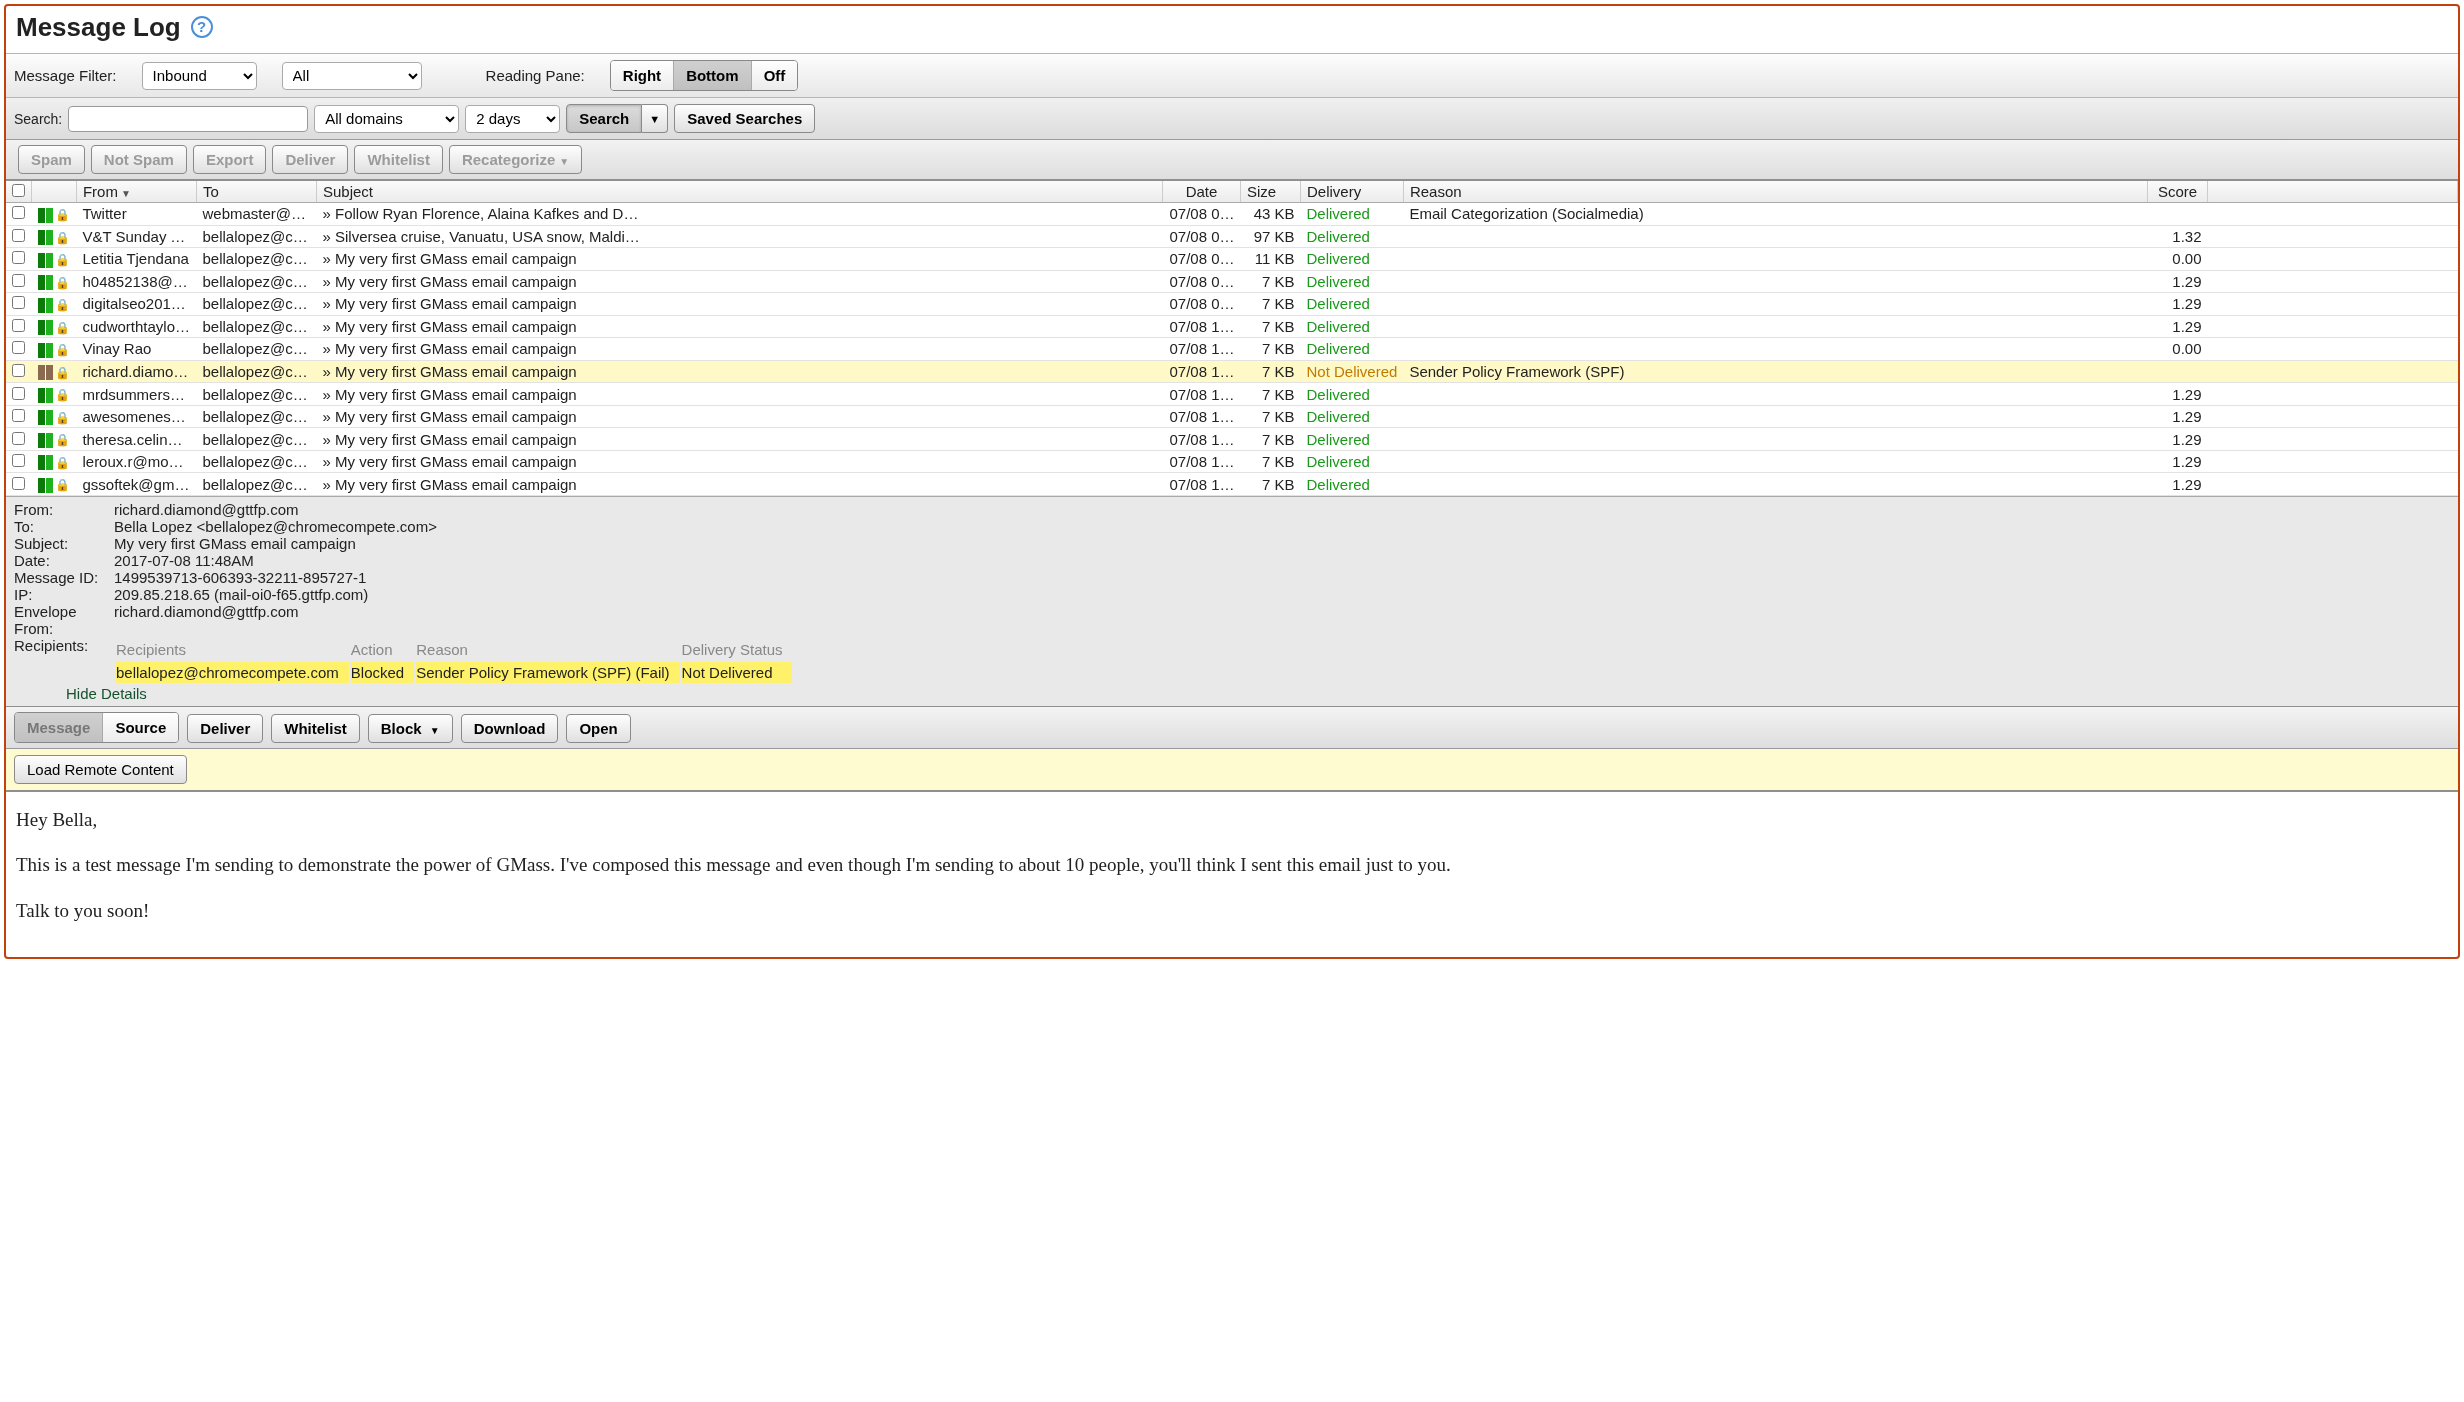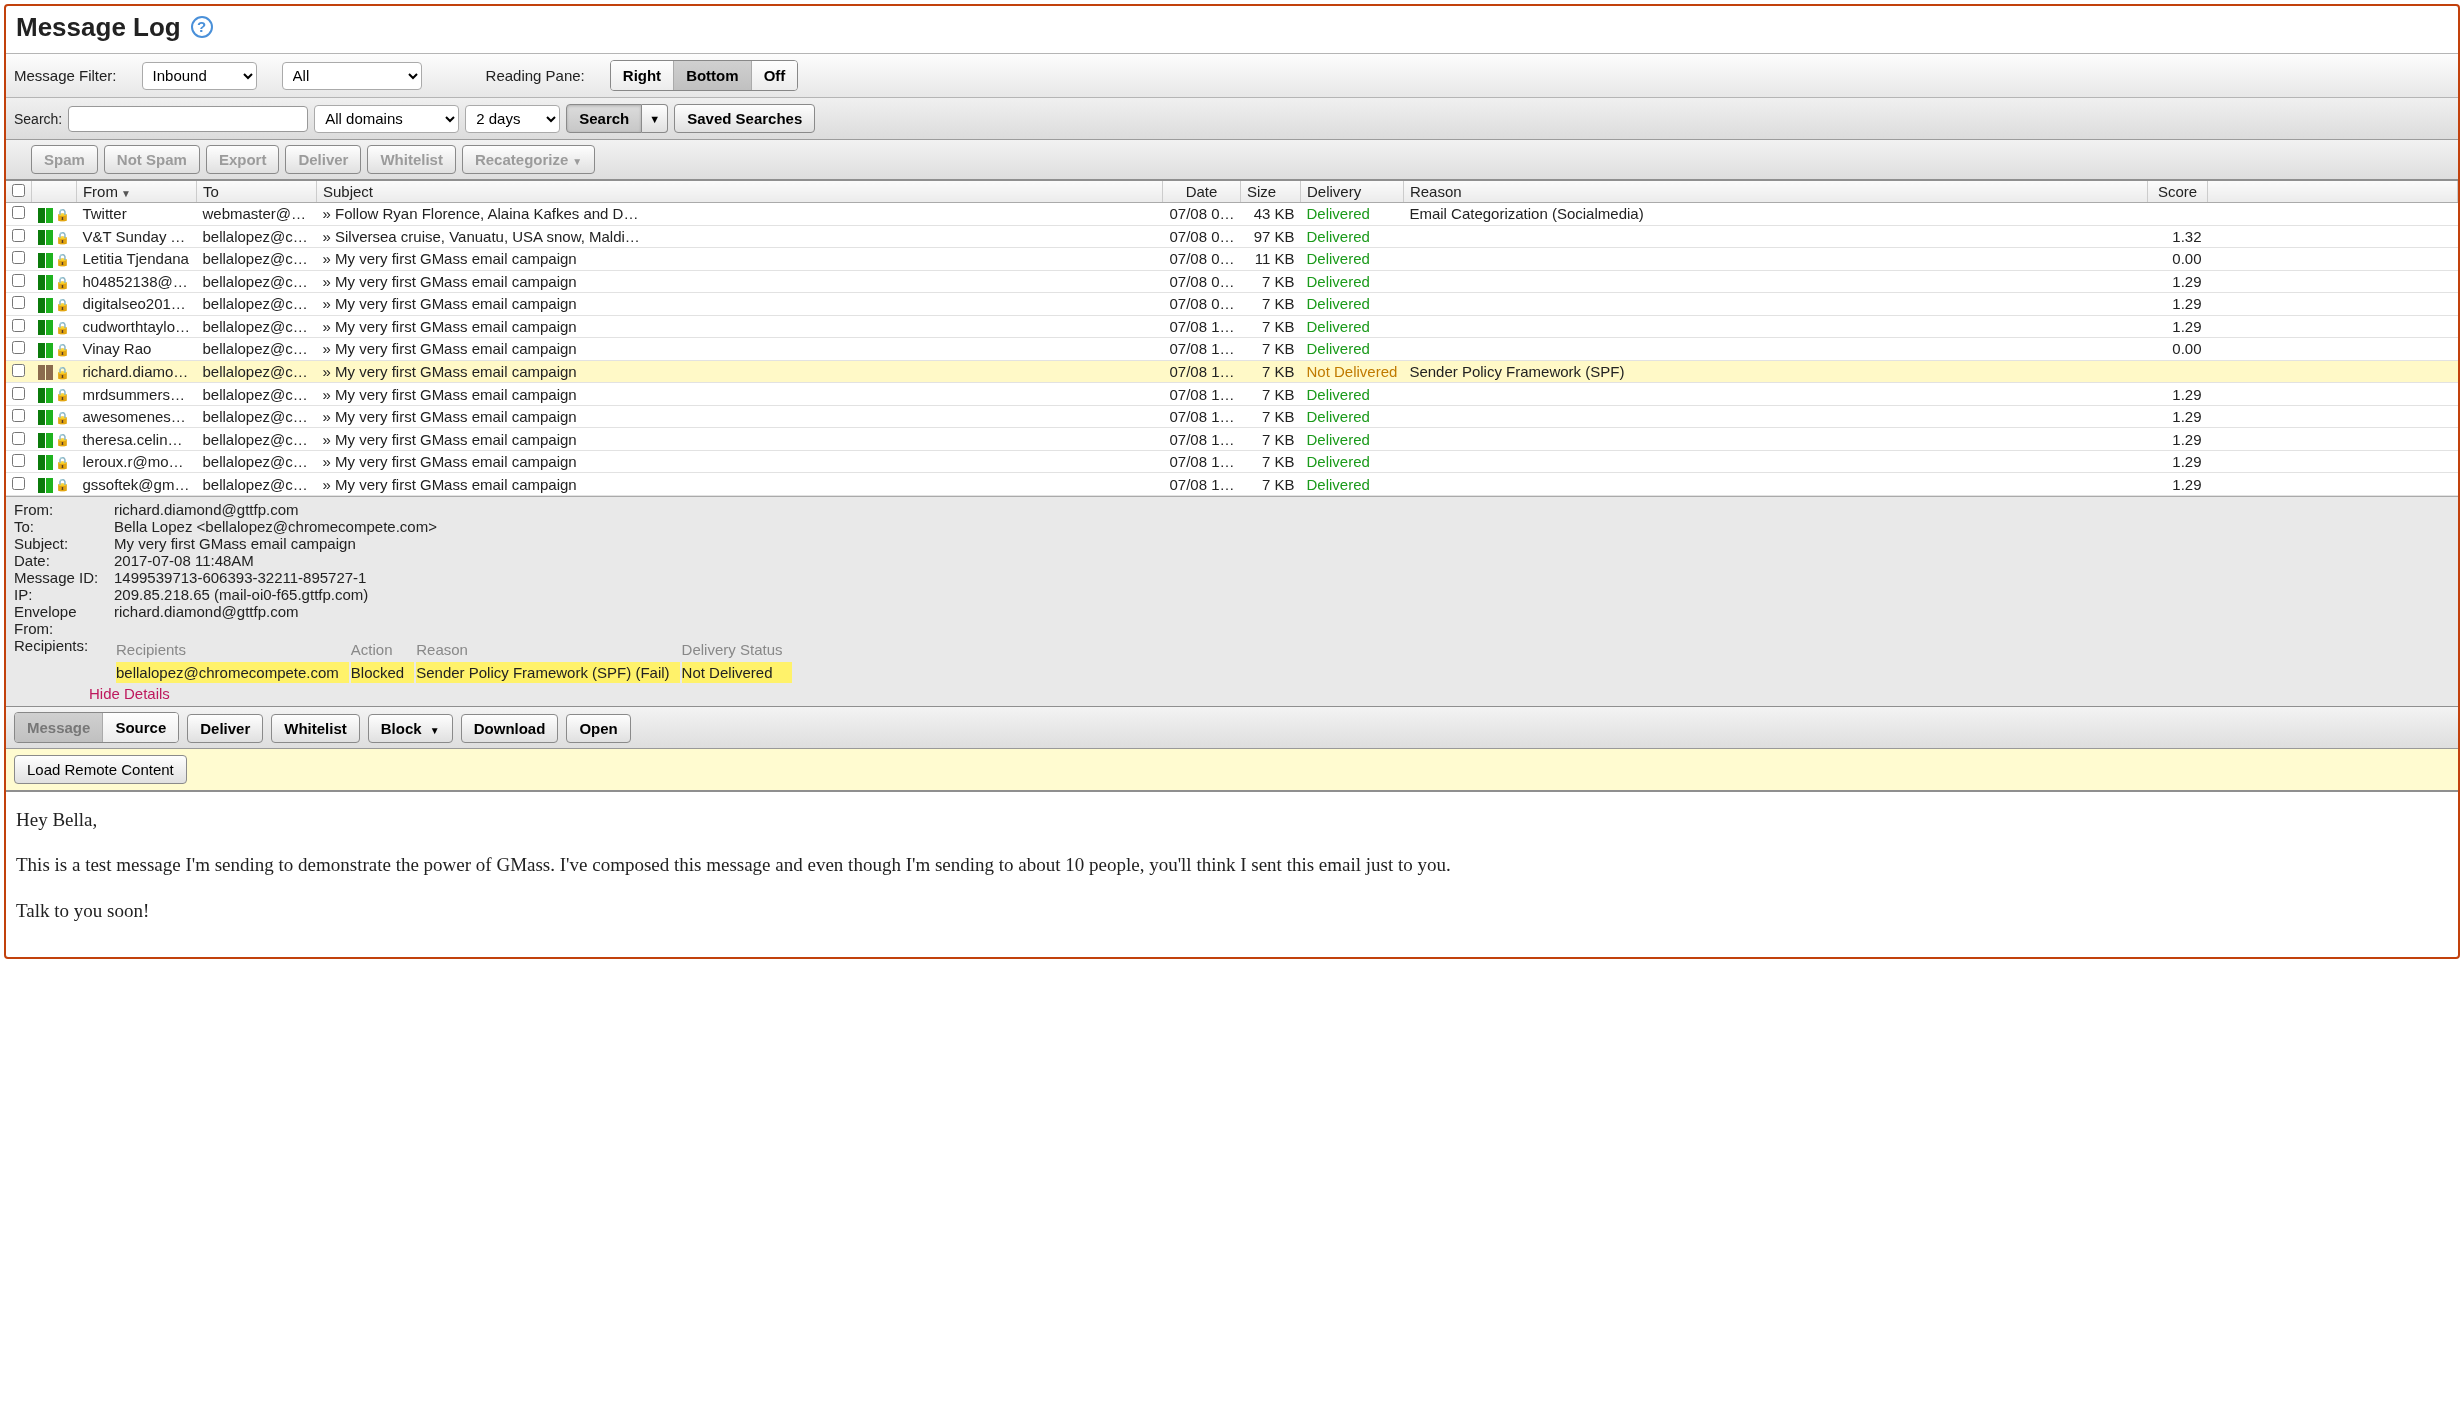--- a/index.html
+++ b/index.html
@@ -19,21 +19,21 @@
 .seg-btn.active { background:linear-gradient(#d0d0d0,#c0c0c0); }
 
 .search-bar { background:linear-gradient(#f0f0f0,#dcdcdc); border-bottom:1px solid #9c9c9c; padding:6px 8px; display:flex; align-items:center; gap:6px; }
 .search-input { width:240px; height:26px; border:1px solid #999; border-radius:4px; padding:2px 6px; font-size:14px; }
 .btn { background:linear-gradient(#fefefe,#e0e0e0); border:1px solid #8a8a8a; border-radius:4px; padding:5px 12px; font-size:15px; font-weight:600; cursor:pointer; }
 .btn.pressed { background:linear-gradient(#dcdcdc,#c7c7c7); box-shadow:inset 0 1px 3px rgba(0,0,0,0.2); }
 .btn-split { display:inline-flex; }
 .btn-split .btn { border-radius:4px 0 0 4px; }
 .drop-toggle { background:linear-gradient(#fefefe,#e0e0e0); border:1px solid #8a8a8a; border-left:none; border-radius:0 4px 4px 0; padding:5px 7px; cursor:pointer; font-size:11px; }
 
-.action-bar { background:linear-gradient(#f2f2f2,#dedede); border-bottom:2px solid #8f8f8f; padding:5px 25px; display:flex; gap:6px; }
+.action-bar { background:linear-gradient(#f2f2f2,#dedede); border-bottom:2px solid #8f8f8f; padding:5px 12px; display:flex; gap:6px; }
 .btn.disabled { color:#9b9b9b; cursor:default; }
 .btn .caret { margin-left:4px; font-size:10px; }
 
 .table { width:100%; border-collapse:collapse; font-size:15px; }
 .table th { background:linear-gradient(#fbfbfb,#ebebeb); border-right:1px solid #ccc; border-bottom:1px solid #aaa; padding:2px 6px; text-align:left; font-weight:normal; white-space:nowrap; }
 .table th input[type=checkbox] { margin:0; }
 .table td { border-bottom:1px solid #e2e2e2; padding:2px 6px; white-space:nowrap; overflow:hidden; text-overflow:ellipsis; }
 .row-hl { background:#fff9c7 !important; border-top:1px dashed #c4a800; border-bottom:1px dashed #c4a800; }
 .col-chk { width:18px; }
 .col-status { width:40px; }
@@ -56,21 +56,21 @@
 .lock-grey { color:#999; }
 .sort-arrow { font-size:10px; margin-left:3px; color:#555; }
 
 .details { background:#e9e9e9; border-top:1px solid #aaa; border-bottom:1px solid #8f8f8f; padding:4px 8px; font-size:15px; }
 .details .drow { display:flex; }
 .details .dlabel { width:100px; }
 .rec-table { margin-left:100px; }
 .rec-head td { color:#888; padding:2px 10px 2px 0; }
 .rec-row { background:#fff26a; }
 .rec-row td { padding:2px 10px 2px 0; }
-.hide-details { color:#be185d; cursor:pointer; margin-left:75px; }
+.hide-details { color:#14532d; cursor:pointer; margin-left:52px; }
 
 .content-toolbar { background:linear-gradient(#f3f3f3,#dedede); border-bottom:1px solid #999; padding:5px 8px; display:flex; gap:8px; align-items:flex-end; }
 
 .remote-bar { background:#fffbd0; border-bottom:2px solid #8f8f8f; padding:6px 8px; }
 
 .msg-body { padding:14px 10px; font-family:"Times New Roman", serif; font-size:19px; line-height:1.45; }
 .msg-body p { margin-bottom:18px; }
 </style>
 </head>
 <body>

